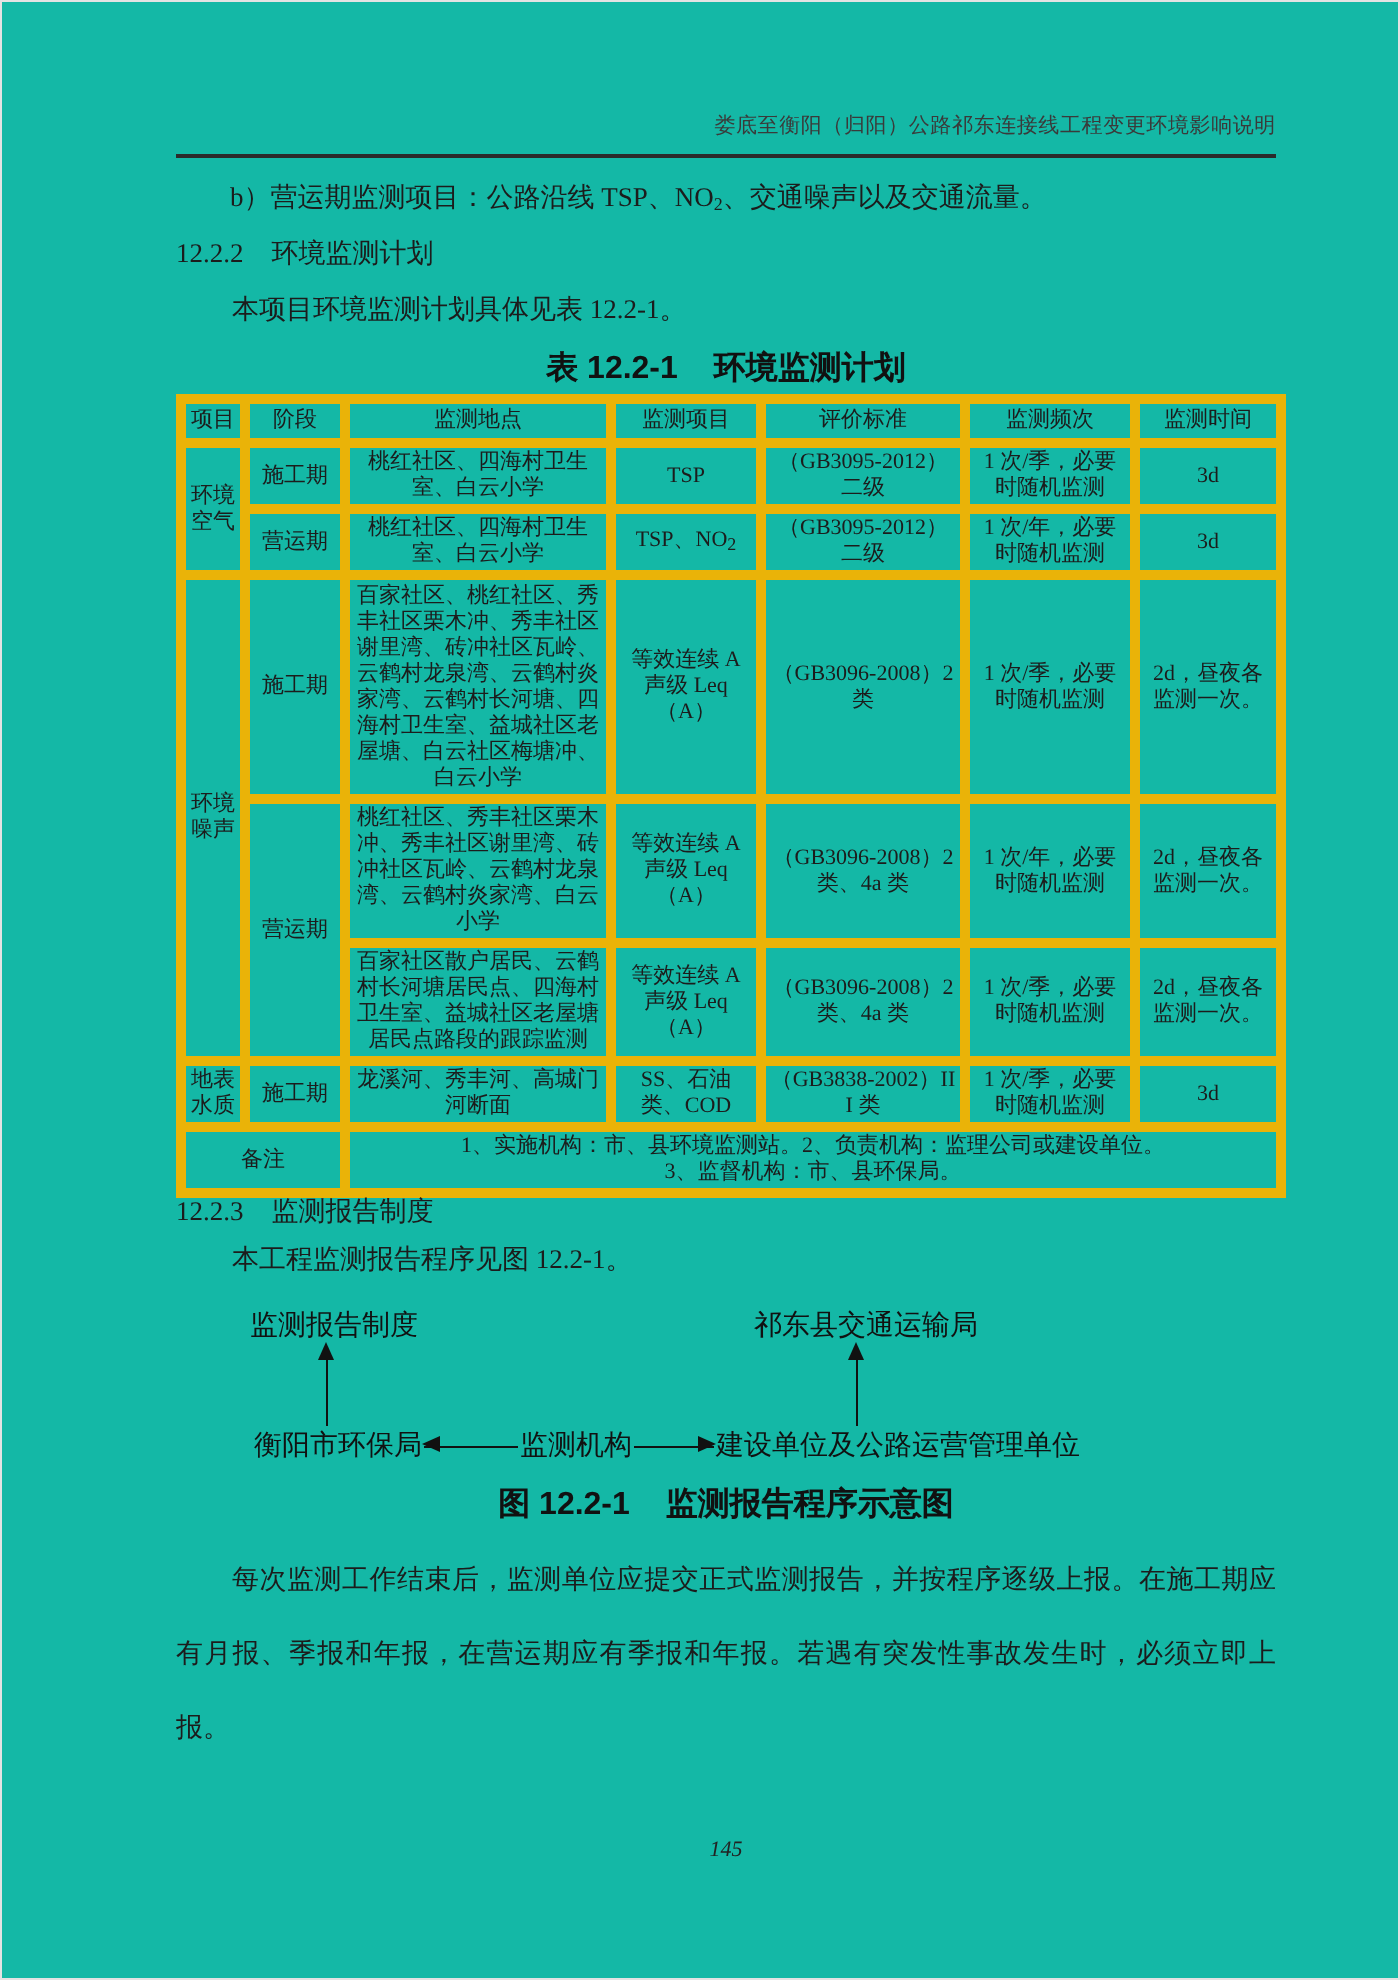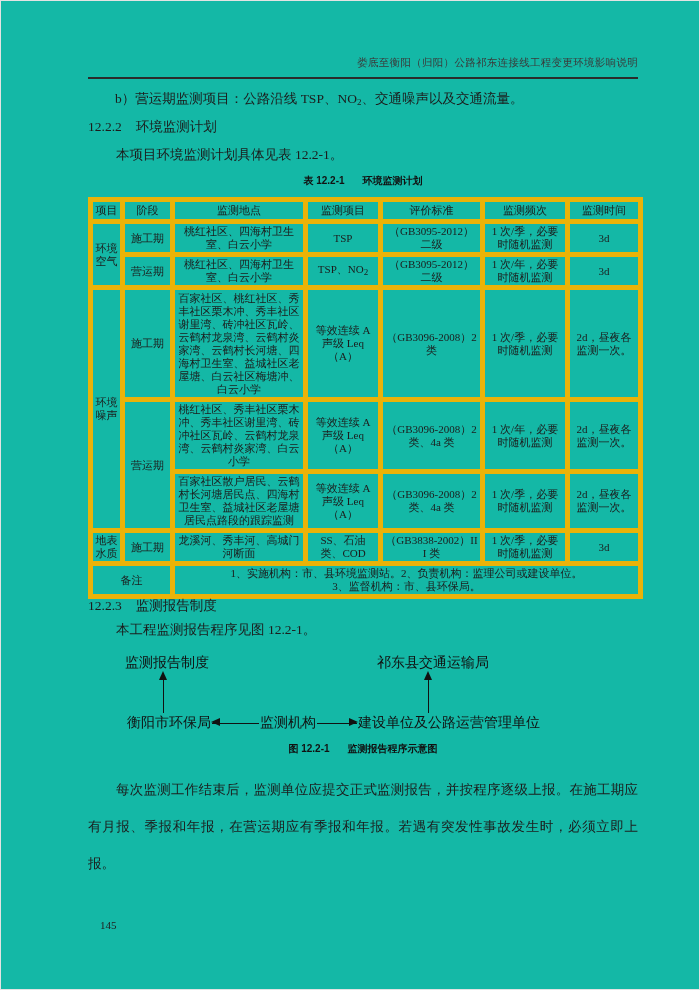--- a/index.html
+++ b/index.html
@@ -23,21 +23,21 @@
   .h2{top:118px;font-size:13.5px;}
   .h2 .num{margin-right:14px;}
   .para{font-size:13.5px;}
   .p-1222{top:146px;text-indent:28px;}
   .p-1223{top:621px;text-indent:28px;}
   .closing{top:771px;text-indent:28px;line-height:37px;text-align:justify;}
   sub.s2{font-size:9px;vertical-align:-2px;}
   
   .caption{
     font-family:"Liberation Sans","DejaVu Sans",sans-serif;font-weight:bold;
-    text-align:center;font-size:10px;color:#111;
+    text-align:center;font-size:16px;color:#111;
   }
   .table-caption{top:174px;}
   .caption .cap-label{margin-right:18px;}
   .fig-caption{top:742px;}
   
   .monitor-table{
     position:absolute;top:197px;left:88px;width:550px;
     border-collapse:collapse;table-layout:fixed;
     font-size:11px;line-height:13px;
   }
@@ -77,22 +77,22 @@
     border-right:9px solid #111;
   }
   .harrow-right{width:40px;}
   .harrow-right::after{
     content:"";position:absolute;right:-1px;top:-5.2px;width:0;height:0;
     border-top:4px solid transparent;border-bottom:4px solid transparent;
     border-left:9px solid #111;
   }
   
   .page-number{
-    position:absolute;top:919px;left:100px;width:550px;
-    font-size:11px;color:#222;
+    position:absolute;top:919px;left:88px;width:550px;
+    text-align:center;font-size:11px;color:#222;font-style:italic;
   }
 </style>
 </head>
 <body>
 
 <div class="page">
 
   <div class="running-header">娄底至衡阳（归阳）公路祁东连接线工程变更环境影响说明</div>
   <div class="header-rule"></div>
 

